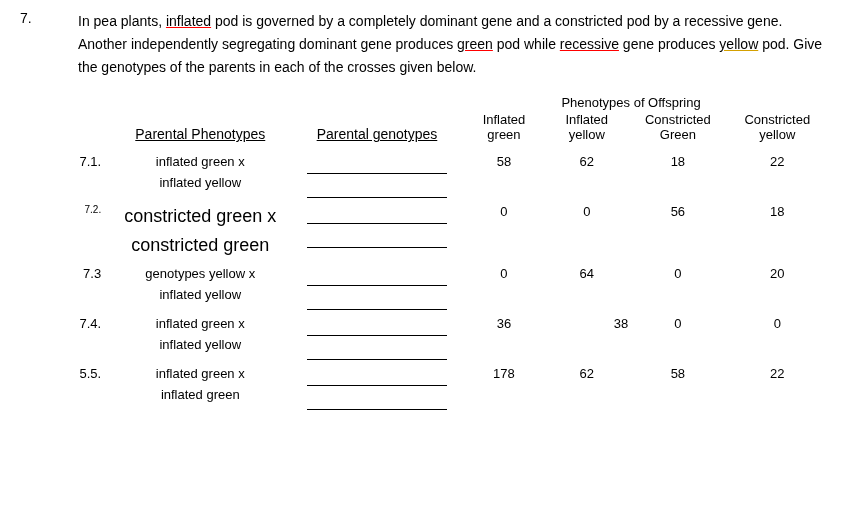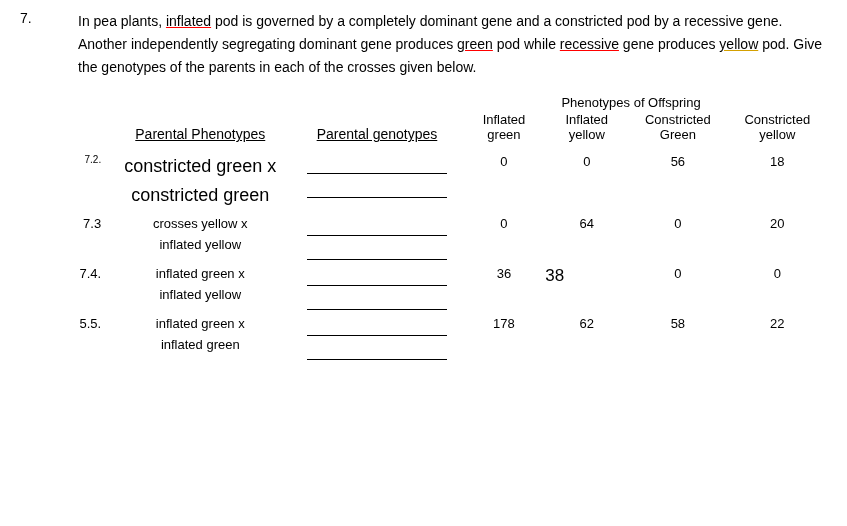--- a/index.html
+++ b/index.html
@@ -66,41 +66,56 @@
         <th style="width:90px; text-align:center; font-weight:normal; vertical-align:bottom; padding-bottom:6px; font-size:13px;">
           Constricted<br>Green
         </th>
         <th style="width:90px; text-align:center; font-weight:normal; vertical-align:bottom; padding-bottom:6px; font-size:13px;">
           Constricted<br>yellow
         </th>
       </tr>
     </thead>
     <tbody>
 
+      <tr>
+        <td style="text-align:right; padding-right:8px; vertical-align:top; padding-top:6px; font-size:13px;">7.1.</td>
+        <td style="text-align:center; vertical-align:top; font-size:13px; line-height:1.6; padding-top:4px;">
+          <span>inflated green x</span><br>
+          <span>inflated yellow</span>
+        </td>
+        <td style="text-align:center; vertical-align:top; padding-top:8px;">
+          <span style="display:block; border-bottom:1px solid #000; width:140px; margin:0 auto; height:18px;"></span>
+          <span style="display:block; border-bottom:1px solid #000; width:140px; margin:6px auto 0; height:18px;"></span>
+        </td>
+        <td style="text-align:center; vertical-align:top; padding-top:6px; font-size:13px;">58</td>
+        <td style="text-align:center; vertical-align:top; padding-top:6px; font-size:13px;">62</td>
+        <td style="text-align:center; vertical-align:top; padding-top:6px; font-size:13px;">18</td>
+        <td style="text-align:center; vertical-align:top; padding-top:6px; font-size:13px;">22</td>
+      </tr>
 
       <tr>
         <td style="text-align:right; padding-right:8px; vertical-align:top; padding-top:6px; font-size:10px;">7.2.</td>
         <td style="text-align:center; vertical-align:top; font-size:18px; line-height:1.6; padding-top:4px;">
           <span>constricted green x</span><br>
           <span>constricted green</span>
         </td>
         <td style="text-align:center; vertical-align:top; padding-top:8px;">
           <span style="display:block; border-bottom:1px solid #000; width:140px; margin:0 auto; height:18px;"></span>
           <span style="display:block; border-bottom:1px solid #000; width:140px; margin:6px auto 0; height:18px;"></span>
         </td>
         <td style="text-align:center; vertical-align:top; padding-top:6px; font-size:13px;">0</td>
         <td style="text-align:center; vertical-align:top; padding-top:6px; font-size:13px;">0</td>
         <td style="text-align:center; vertical-align:top; padding-top:6px; font-size:13px;">56</td>
         <td style="text-align:center; vertical-align:top; padding-top:6px; font-size:13px;">18</td>
       </tr>
 
       <tr>
         <td style="text-align:right; padding-right:8px; vertical-align:top; padding-top:6px; font-size:13px;">7.3</td>
         <td style="text-align:center; vertical-align:top; font-size:13px; line-height:1.6; padding-top:4px;">
-          <span>crosses yellow x</span><br>
+          <span>genotypes yellow x</span><br>
           <span>inflated yellow</span>
         </td>
         <td style="text-align:center; vertical-align:top; padding-top:8px;">
           <span style="display:block; border-bottom:1px solid #000; width:140px; margin:0 auto; height:18px;"></span>
           <span style="display:block; border-bottom:1px solid #000; width:140px; margin:6px auto 0; height:18px;"></span>
         </td>
         <td style="text-align:center; vertical-align:top; padding-top:6px; font-size:13px;">0</td>
         <td style="text-align:center; vertical-align:top; padding-top:6px; font-size:13px;">64</td>
         <td style="text-align:center; vertical-align:top; padding-top:6px; font-size:13px;">0</td>
         <td style="text-align:center; vertical-align:top; padding-top:6px; font-size:13px;">20</td>
@@ -110,21 +125,21 @@
         <td style="text-align:right; padding-right:8px; vertical-align:top; padding-top:6px; font-size:13px;">7.4.</td>
         <td style="text-align:center; vertical-align:top; font-size:13px; line-height:1.6; padding-top:4px;">
           <span>inflated green x</span><br>
           <span>inflated yellow</span>
         </td>
         <td style="text-align:center; vertical-align:top; padding-top:8px;">
           <span style="display:block; border-bottom:1px solid #000; width:140px; margin:0 auto; height:18px;"></span>
           <span style="display:block; border-bottom:1px solid #000; width:140px; margin:6px auto 0; height:18px;"></span>
         </td>
         <td style="text-align:center; vertical-align:top; padding-top:6px; font-size:13px;">36</td>
-        <td style="text-align:left; vertical-align:top; padding-top:6px; font-size:17px;">38</td>
+        <td style="text-align:right; vertical-align:top; padding-top:6px; font-size:13px;">38</td>
         <td style="text-align:center; vertical-align:top; padding-top:6px; font-size:13px;">0</td>
         <td style="text-align:center; vertical-align:top; padding-top:6px; font-size:13px;">0</td>
       </tr>
 
       <tr>
         <td style="text-align:right; padding-right:8px; vertical-align:top; padding-top:6px; font-size:13px;">5.5.</td>
         <td style="text-align:center; vertical-align:top; font-size:13px; line-height:1.6; padding-top:4px;">
           <span>inflated green x</span><br>
           <span>inflated green</span>
         </td>

